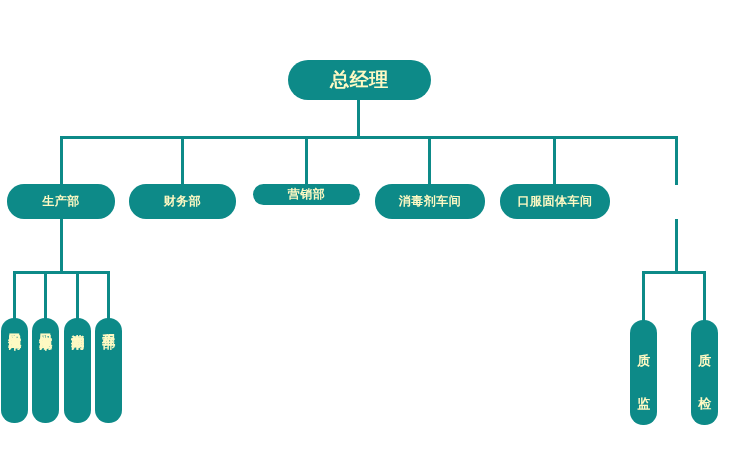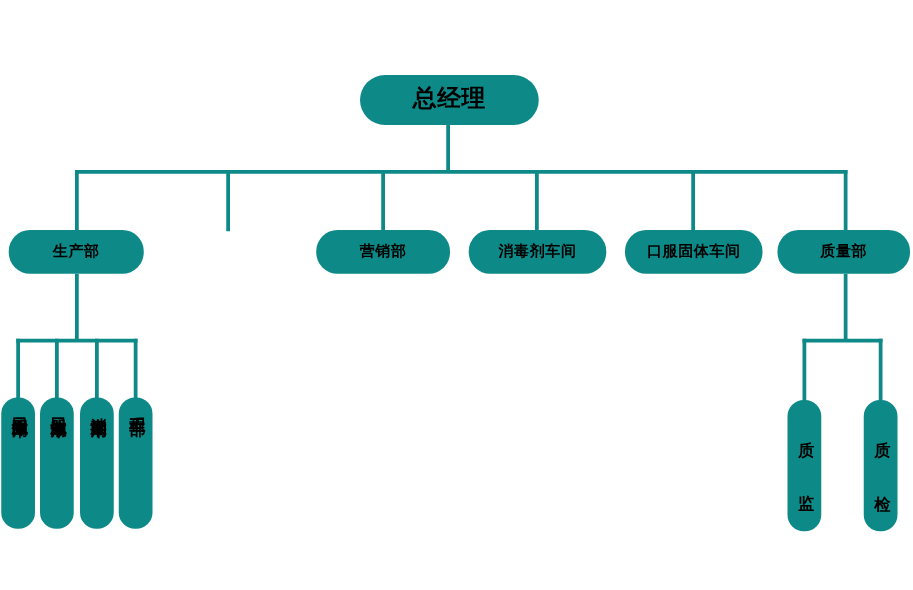--- a/index.html
+++ b/index.html
@@ -13,21 +13,21 @@
   #chart-root {
     position: relative;
     width: 730px;
     height: 472px;
     background: #ffffff;
     overflow: hidden;
   }
   .node {
     position: absolute;
     background: #0d8a88;
-    color: #000000;
+    color: #fef9c3;
     display: flex;
     align-items: center;
     justify-content: center;
     box-sizing: border-box;
     line-height: 1.05;
     text-align: center;
     letter-spacing: 0.5px;
   }
   .node-root {
     border-radius: 20px;
@@ -84,36 +84,36 @@
   <div class="connector" style="left:181px; top:136px; width:3px; height:49px;"></div>
   <div class="connector" style="left:305px; top:136px; width:3px; height:49px;"></div>
   <div class="connector" style="left:428px; top:136px; width:3px; height:49px;"></div>
   <div class="connector" style="left:553px; top:136px; width:3px; height:49px;"></div>
   <div class="connector" style="left:675px; top:136px; width:3px; height:49px;"></div>
 
   <div class="node node-dept" style="left:7px; top:184px; width:108px; height:35px;">
     <span>生产部</span>
   </div>
 
+  <div class="node node-dept" style="left:129px; top:184px; width:107px; height:35px;">
+    <span>财务部</span>
+  </div>
 
-  <div class="node node-dept" style="left:253px; top:184px; width:107px; height:35px;">
+  <div class="node node-dept" style="left:253px; top:184px; width:107px; height:21px;">
     <span>营销部</span>
   </div>
 
   <div class="node node-dept" style="left:375px; top:184px; width:110px; height:35px;">
     <span>消毒剂车间</span>
   </div>
 
   <div class="node node-dept" style="left:500px; top:184px; width:110px; height:35px;">
     <span>口服固体车间</span>
   </div>
 
-  <div class="node node-dept" style="left:622px; top:184px; width:106px; height:35px;">
-    <span>质量部</span>
-  </div>
 
   <div class="connector" style="left:60px; top:219px; width:3px; height:54px;"></div>
   <div class="connector" style="left:13px; top:271px; width:97px; height:3px;"></div>
   <div class="connector" style="left:13px; top:271px; width:3px; height:50px;"></div>
   <div class="connector" style="left:44px; top:271px; width:3px; height:50px;"></div>
   <div class="connector" style="left:76px; top:271px; width:3px; height:50px;"></div>
   <div class="connector" style="left:107px; top:271px; width:3px; height:50px;"></div>
 
   <div class="node node-sub" style="left:1px; top:318px; width:27px; height:105px;">
     <span>口服固体车间</span>

